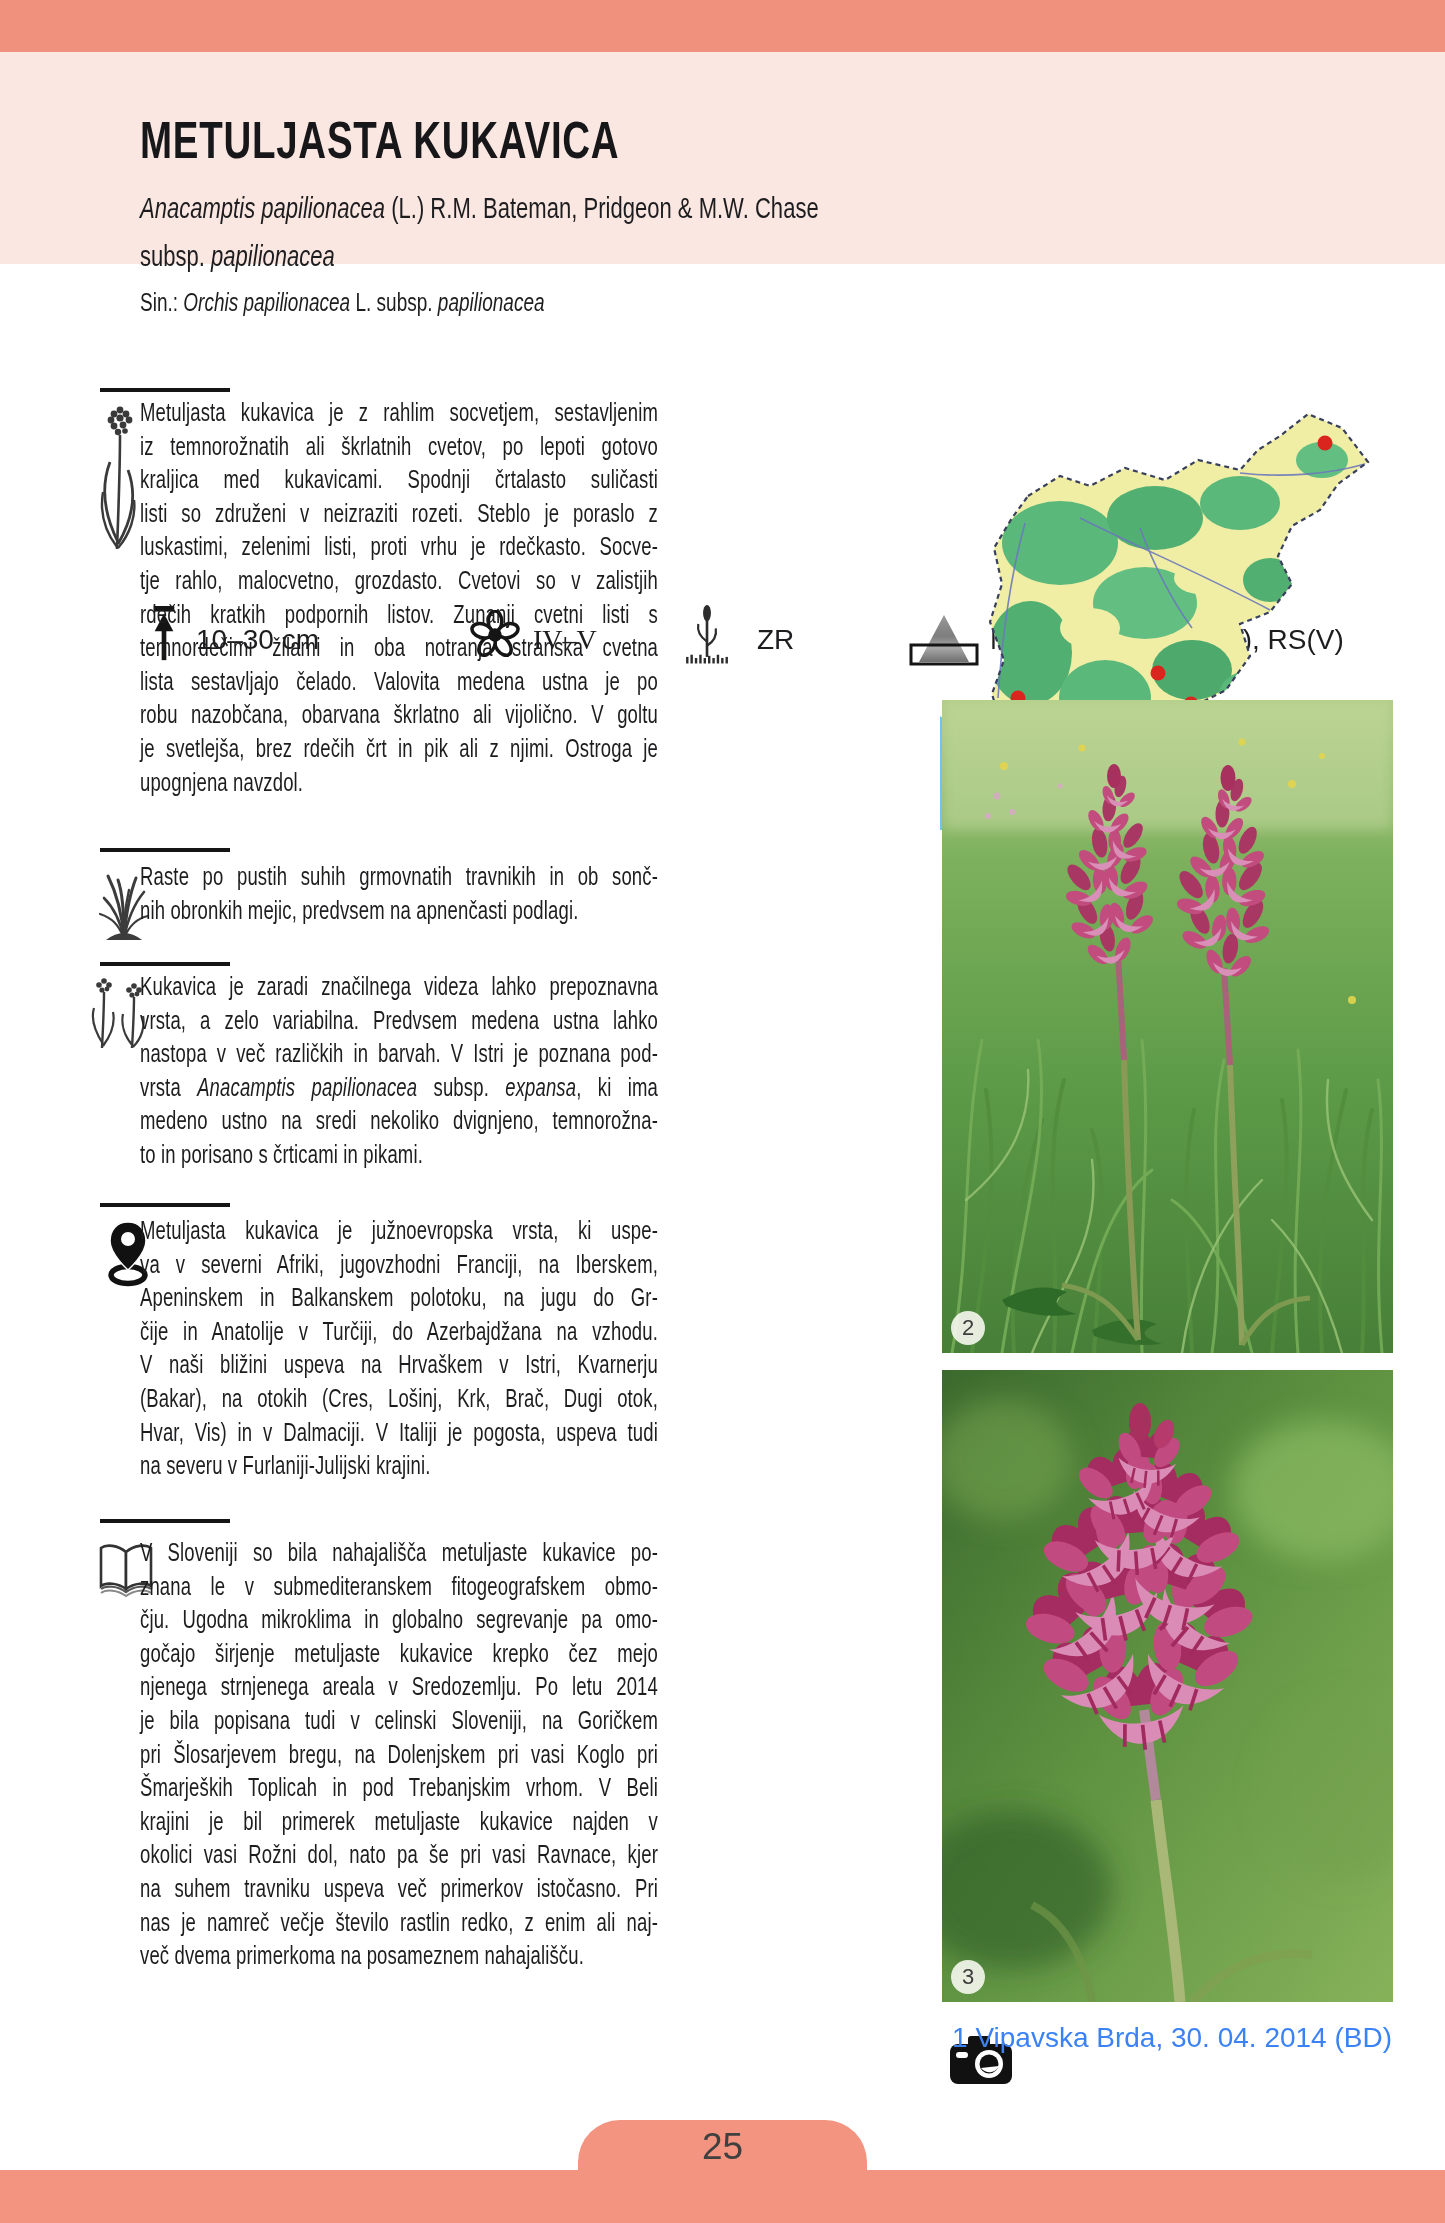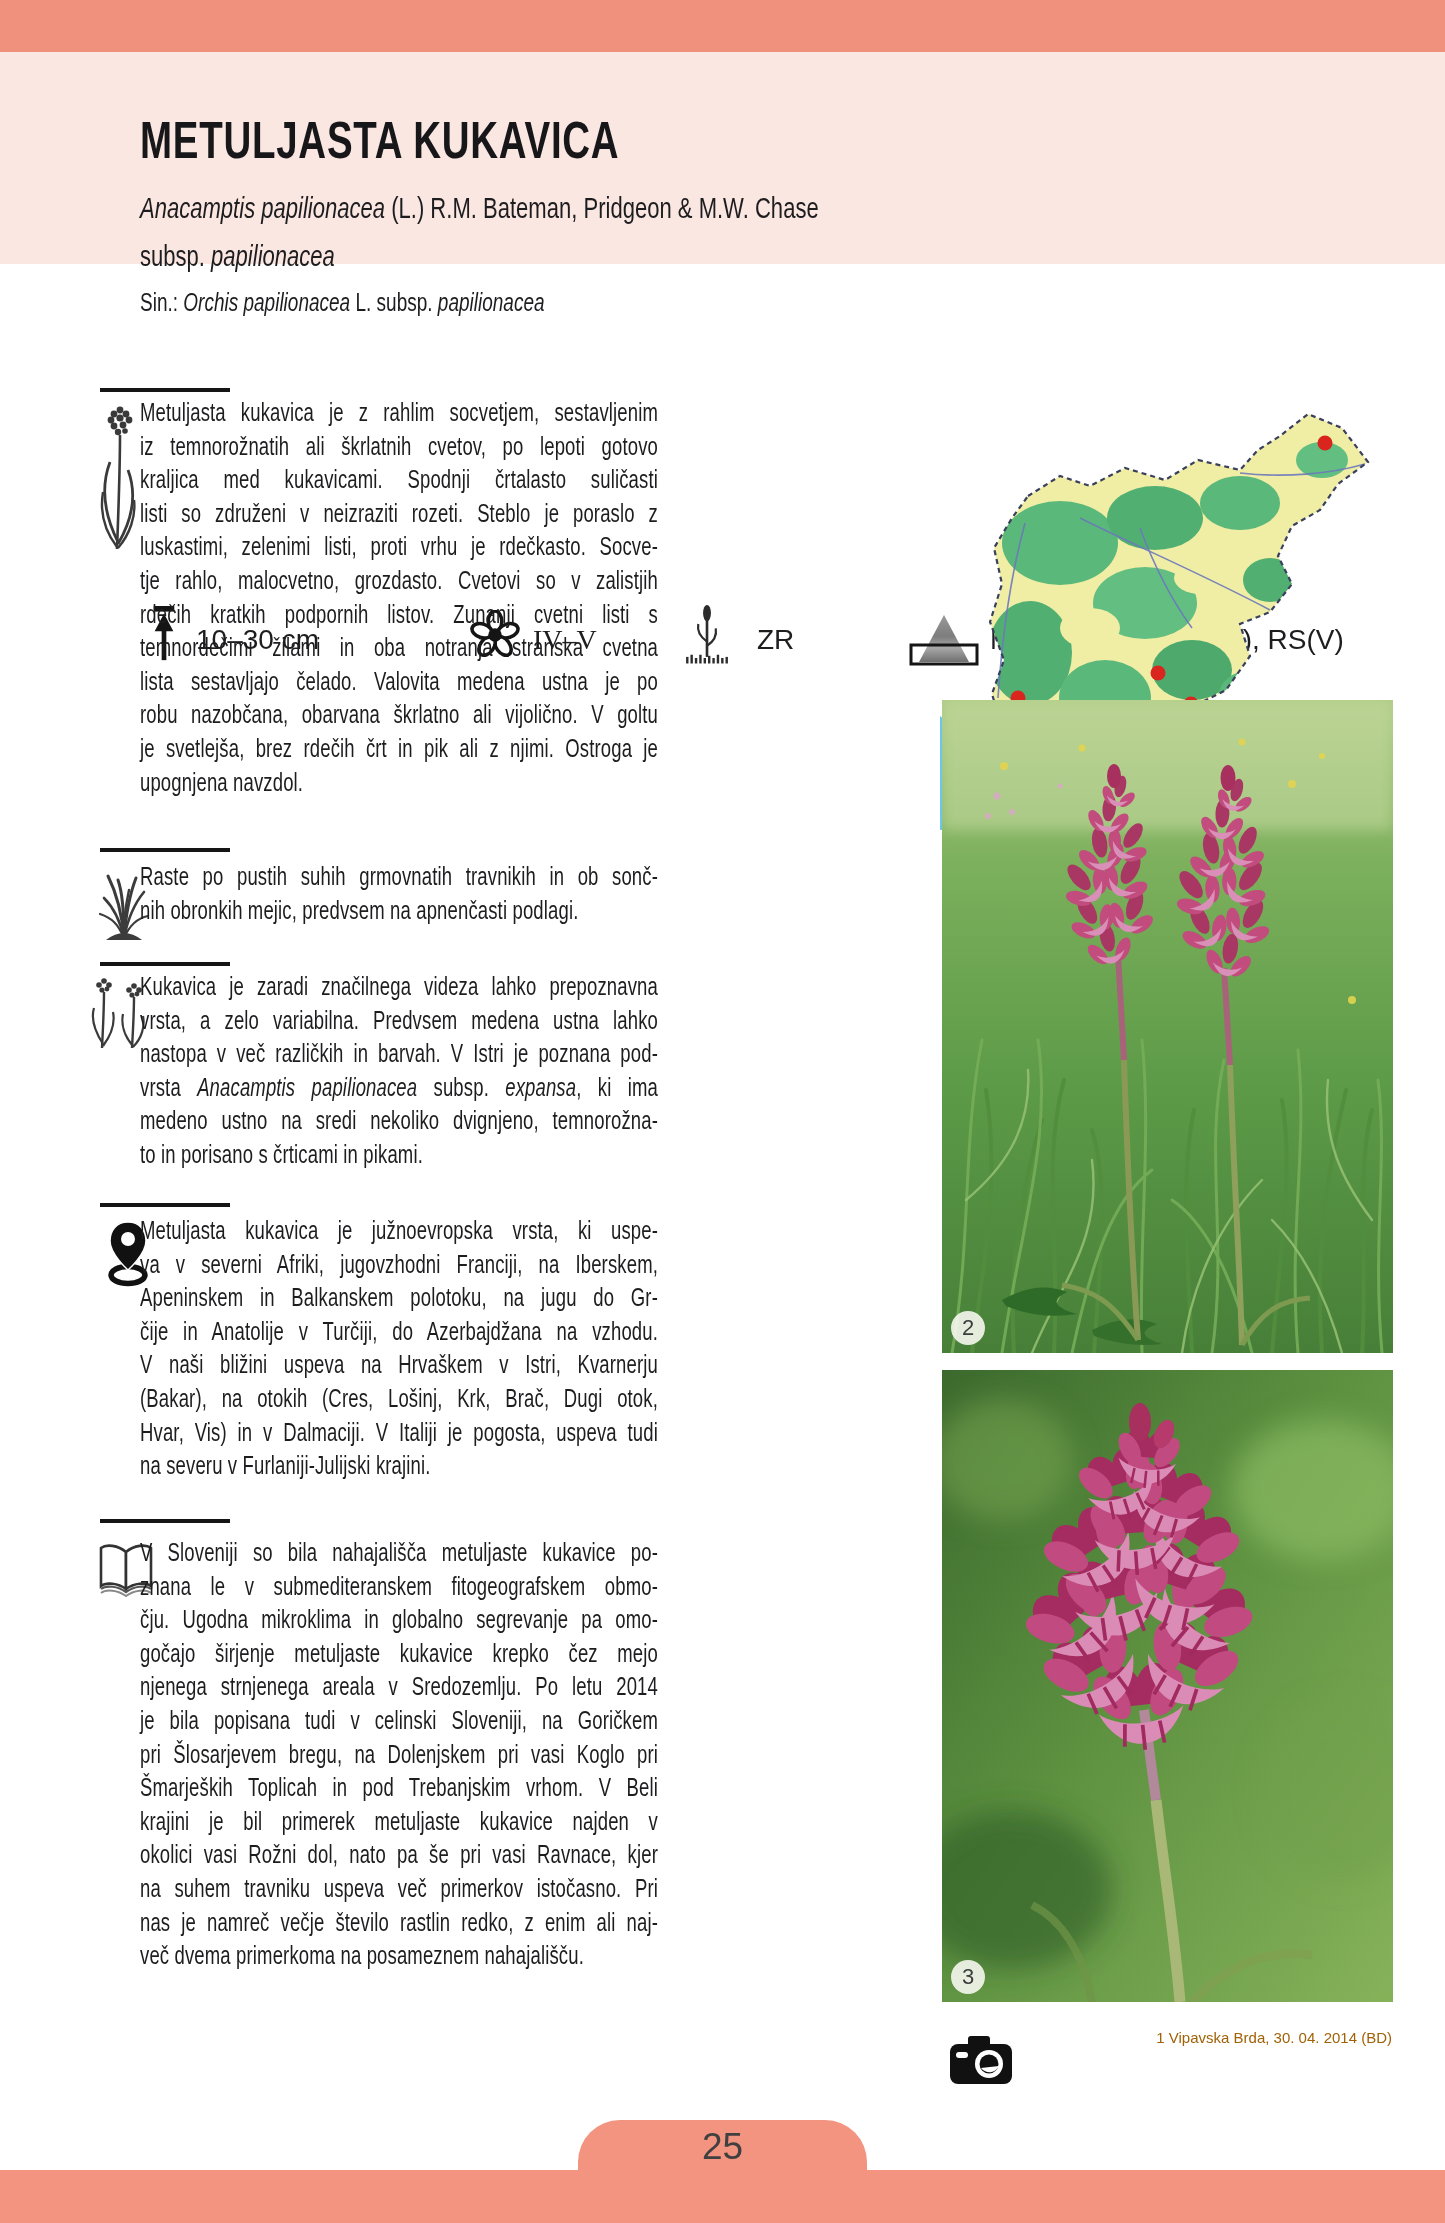--- a/index.html
+++ b/index.html
@@ -25,21 +25,21 @@
   .tcol{left:140px;width:700px;transform:scaleX(.74);}
   .tline{font-size:25px;line-height:33.6px;text-align:justify;text-align-last:justify;
          letter-spacing:.2px;white-space:normal;}
   .tlast{text-align-last:left;}
 
   
   .photo{left:942px;width:451px;overflow:hidden;background:#5d9140;}
   .badge{position:absolute;left:9px;bottom:8px;width:34px;height:34px;border-radius:50%;
          background:rgba(250,250,244,.88);display:flex;align-items:center;justify-content:center;
          font-size:22px;color:#3c3c3c;}
-  .credits{right:53px;top:2022px;width:520px;text-align:right;font-size:15px;line-height:31.5px;color:#a16207;}
+  .credits{right:53px;top:2022px;width:520px;text-align:right;font-size:28px;line-height:31.5px;color:#3b82f6;}
 
   
   .footbar{left:0;top:2170px;width:1445px;height:53px;background:#f2947f;}
   .pagetab{left:578px;top:2120px;width:289px;height:52px;background:#f2947f;
            border-radius:42px 42px 0 0;display:flex;align-items:center;justify-content:center;}
   .pagenum{font-size:37px;color:#404040;padding-top:2px;}
   i{font-style:italic;}
 </style>
 </head>
 <body>

